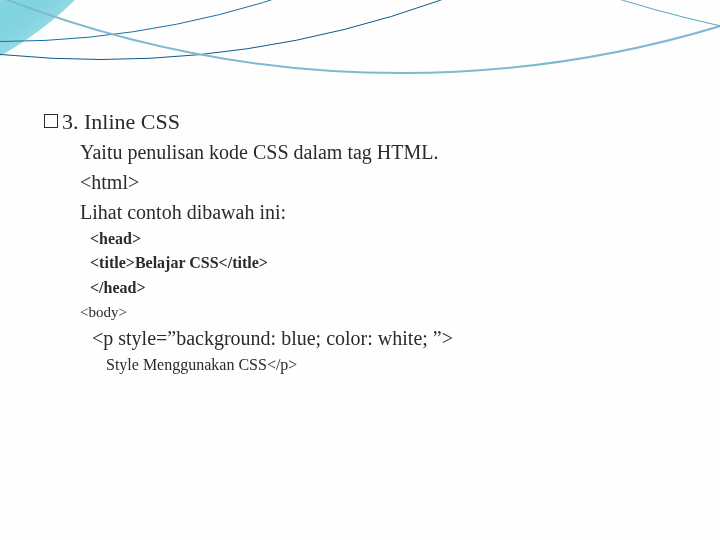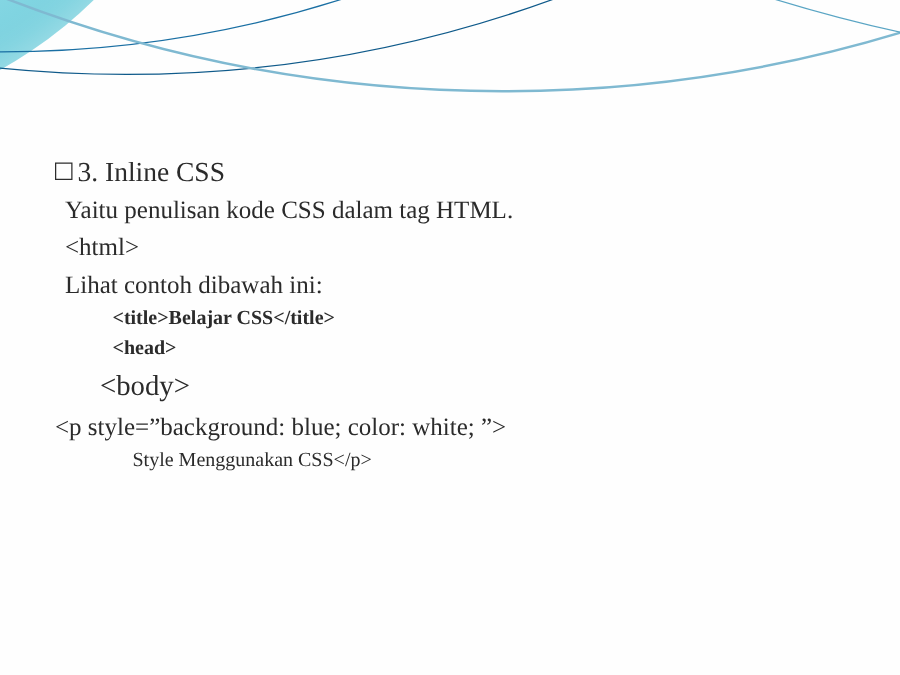--- a/index.html
+++ b/index.html
@@ -58,21 +58,21 @@
   .arc4 {
     width: 2600px; height: 2600px;
     left: -300px; top: -2545px;
     border-color: #5aa5c4;
     border-width: 1px;
   }
 
   .content {
     position: absolute;
     left: 44px;
-    top: 124px;
+    top: 108px;
     width: 640px;
   }
   .row {
     display: flex;
     align-items: flex-start;
   }
   .checkbox {
     width: 14px;
     height: 14px;
     border: 1.5px solid #2c2c2c;
@@ -82,39 +82,40 @@
     box-sizing: border-box;
   }
   .h-title {
     font-size: 22px;
     font-family: Georgia, serif;
     line-height: 1.3;
   }
   .body-line {
     font-size: 20px;
     line-height: 1.5;
-    margin-left: 8px;
+    margin-left: 36px;
     font-family: Georgia, serif;
   }
   .code-inner {
     font-size: 16px;
     font-weight: bold;
     line-height: 1.55;
     margin-left: 46px;
     font-family: Georgia, serif;
   }
   .code-mid {
-    font-size: 23px;
+    font-size: 15px;
     line-height: 1.5;
     margin-left: 36px;
     font-family: Georgia, serif;
   }
   .code-mid2 {
     font-size: 20px;
     line-height: 1.5;
+    margin-left: 48px;
     font-family: Georgia, serif;
   }
   .code-mid3 {
     font-size: 16px;
     line-height: 1.5;
     margin-left: 62px;
     font-family: Georgia, serif;
   }
 </style>
 </head>
@@ -130,22 +131,23 @@
   <div class="content">
     <div class="row">
       <span class="checkbox"></span>
       <span class="h-title">3. Inline CSS</span>
     </div>
 
     <div class="body-line">Yaitu penulisan kode CSS dalam tag HTML.</div>
     <div class="body-line">&lt;html&gt;</div>
     <div class="body-line">Lihat contoh dibawah ini:</div>
 
+    <div class="code-inner">&lt;head&gt;</div>
     <div class="code-inner">&lt;title&gt;Belajar CSS&lt;/title&gt;</div>
-    <div class="code-inner">&lt;head&gt;</div>
+    <div class="code-inner">&lt;/head&gt;</div>
 
     <div class="code-mid">&lt;body&gt;</div>
     <div class="code-mid2">&lt;p style=”background: blue; color: white; ”&gt;</div>
     <div class="code-mid3">Style Menggunakan CSS&lt;/p&gt;</div>
 
 
   </div>
 
 </div>
 

